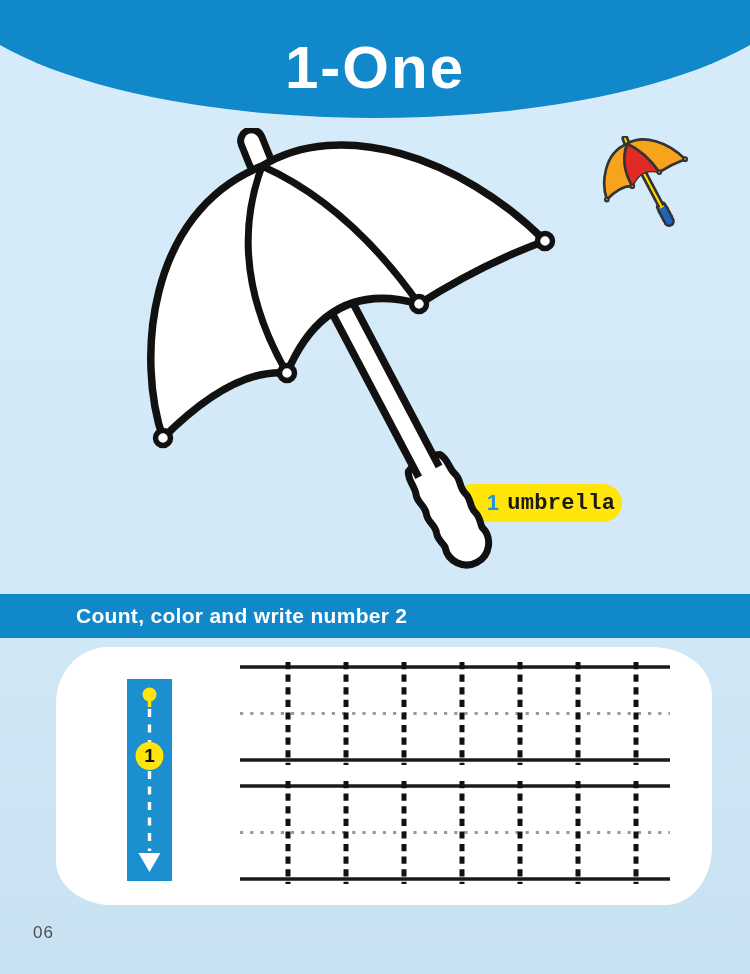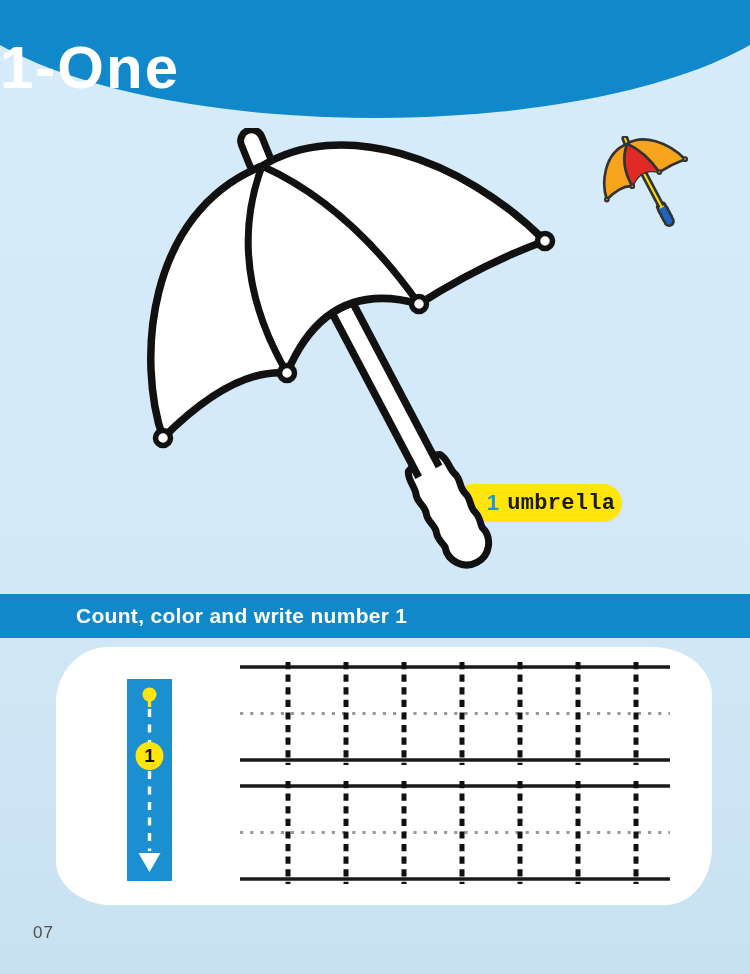--- a/index.html
+++ b/index.html
@@ -3,21 +3,21 @@
 <meta charset="utf-8">
 <style>
   html,body{margin:0;padding:0;background:#e8eef2;font-family:"Liberation Sans",sans-serif;}
   .page{position:relative;width:750px;height:974px;overflow:hidden;
         background:linear-gradient(180deg,#D7ECFA 0%,#D3E9F7 55%,#C8E1F1 100%);}
 
   
   .header{position:absolute;left:0;top:0;right:0;height:140px;overflow:hidden;}
   .header-shape{position:absolute;left:-62px;right:-62px;top:-182px;height:300px;
                 border-radius:50%;background:#1088CA;}
-  .header-title{position:absolute;left:0;right:0;top:33px;text-align:left;
+  .header-title{position:absolute;left:0;right:0;top:33px;text-align:center;
                 color:#fff;font-size:60px;font-weight:bold;letter-spacing:2px;}
 
   
   .umbrella-main{position:absolute;left:115px;top:128px;width:460px;height:462px;z-index:3;}
   .umbrella-mini{position:absolute;left:597px;top:136px;width:94px;height:94px;z-index:2;}
 
   
   .vocab-pill{position:absolute;left:454px;top:484px;width:168px;height:38px;z-index:1;
               background:#FFE50A;border-radius:19px;display:flex;align-items:center;
               justify-content:center;padding-left:26px;box-sizing:border-box;
@@ -105,21 +105,21 @@
       <circle cx="430" cy="113" r="9" fill="#F7A41D" stroke="#333" stroke-width="10"></circle>
     </g>
   </svg>
 
   <div class="vocab-pill">
     <span class="num">1</span>
     <span class="word">umbrella</span>
   </div>
 
   <div class="instruction-bar">
-    <span>Count, color and write number 1</span>
+    <span>Count, color and write number 2</span>
   </div>
 
   <div class="panel"></div>
 
   <div class="guide">
     <svg width="45" height="202" viewBox="0 0 45 202" xmlns="http://www.w3.org/2000/svg">
       <line x1="22.5" y1="30" x2="22.5" y2="172" stroke="#fff" stroke-width="3.4" stroke-dasharray="8 7.5"></line>
       <line x1="22.5" y1="19" x2="22.5" y2="28" stroke="#FFE50A" stroke-width="3.4"></line>
       <circle cx="22.5" cy="15.5" r="7" fill="#FFE50A"></circle>
       <circle cx="22.5" cy="77" r="14" fill="#FFE50A"></circle>
@@ -154,15 +154,15 @@
         <line x1="118" y1="128" x2="118" y2="231"></line>
         <line x1="176" y1="128" x2="176" y2="231"></line>
         <line x1="234" y1="128" x2="234" y2="231"></line>
         <line x1="292" y1="128" x2="292" y2="231"></line>
         <line x1="350" y1="128" x2="350" y2="231"></line>
         <line x1="408" y1="128" x2="408" y2="231"></line>
       </g>
     </g>
   </svg>
 
-  <div class="page-num">07</div>
+  <div class="page-num">06</div>
 
 </div>
 
 </body></html>

